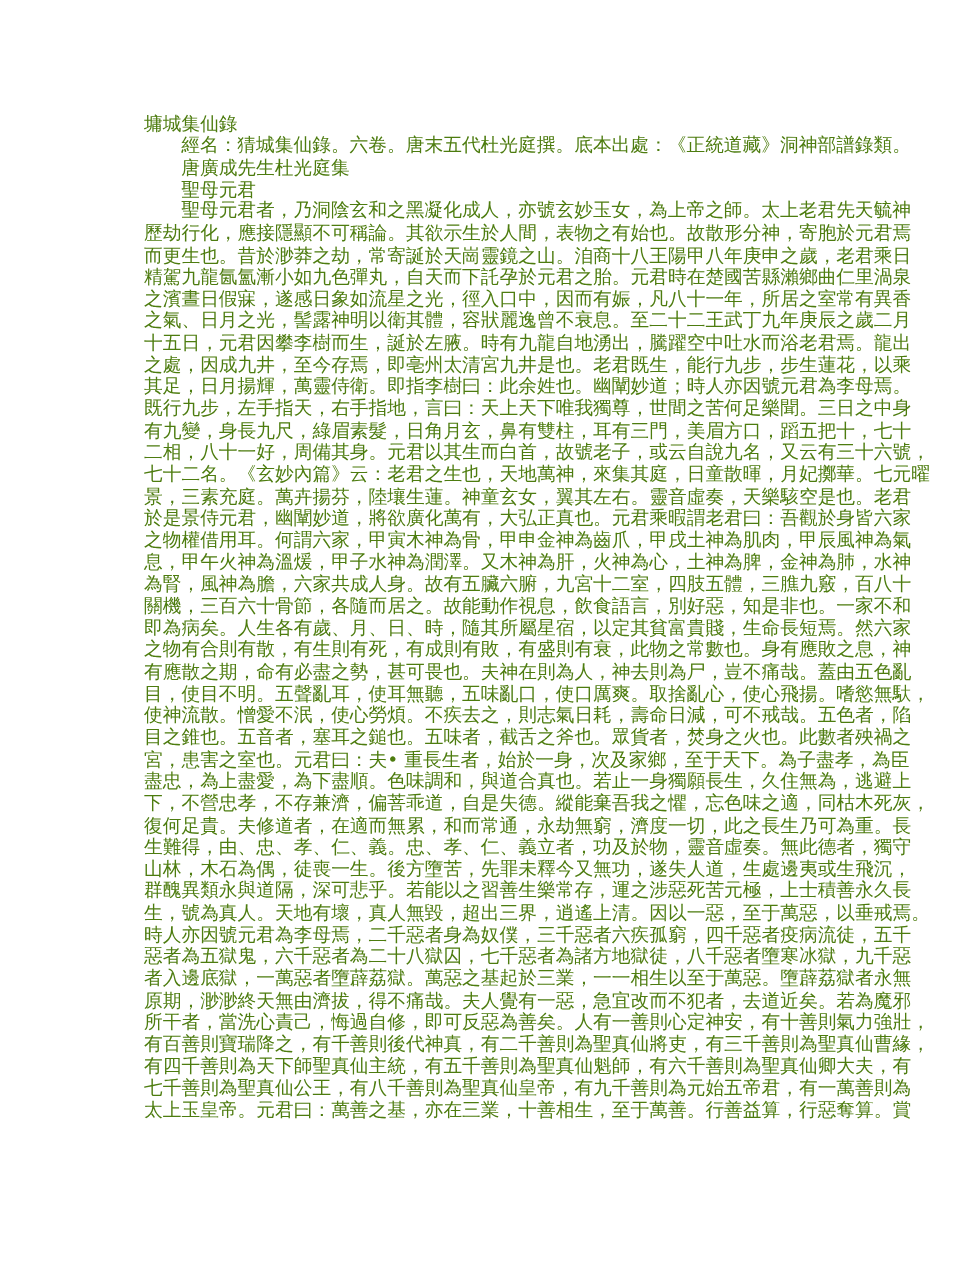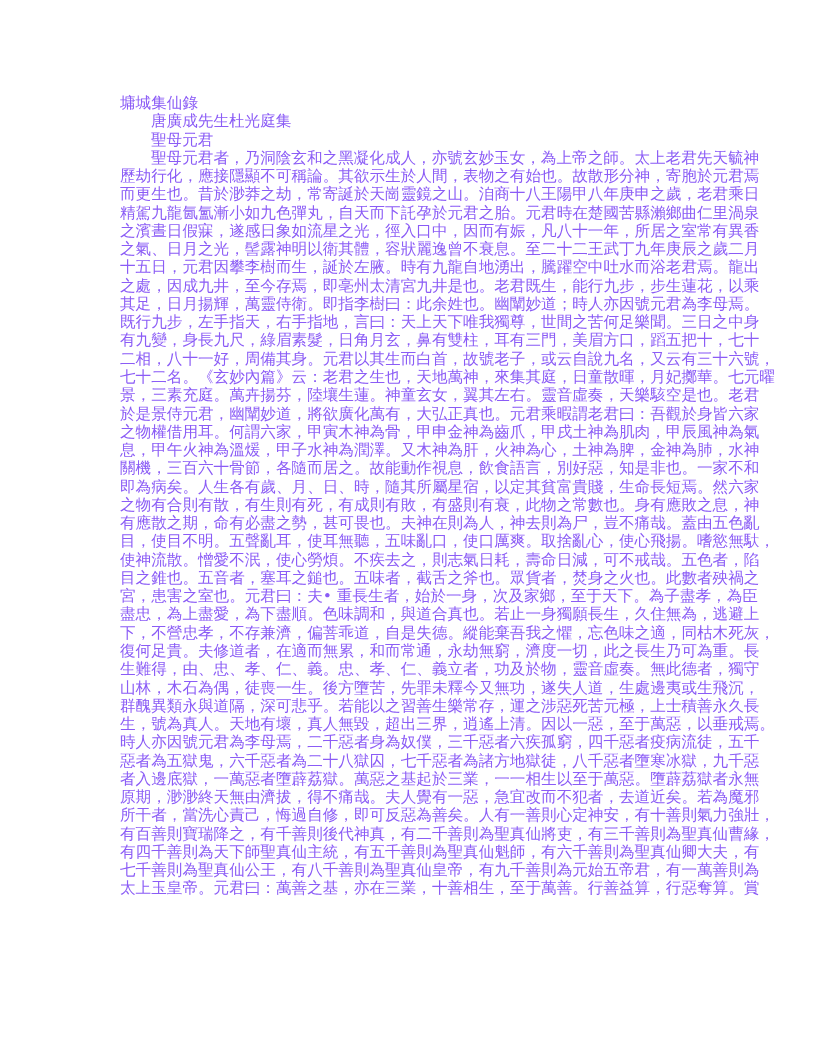--- a/index.html
+++ b/index.html
@@ -5,50 +5,52 @@
   html, body { margin: 0; padding: 0; background: #ffffff; }
   body { width: 816px; height: 1056px; position: relative; overflow: hidden; }
   .page {
     position: absolute;
     left: 120px;
     top: 94px;
     width: 579px;
     font-family: "DejaVu Serif", "Liberation Serif", serif;
     font-size: 15.6px;
     line-height: 18.27px;
-    color: #8b5cf6;
+    color: #4d7c0f;
   }
   .line { display: block; white-space: nowrap; }
   .indent { padding-left: 31px; }
 </style>
 </head>
 <body>
 
 <div class="page">
   <span class="line">墉城集仙錄</span>
+  <span class="line indent">經名：猜城集仙錄。六卷。唐末五代杜光庭撰。底本出處：《正統道藏》洞神部譜錄類。</span>
   <span class="line indent">唐廣成先生杜光庭集</span>
   <span class="line indent">聖母元君</span>
   <div id="body-lines">
       <span class="line" style="padding-left: 31px; font-family: Liberation Serif, serif;">聖母元君者，乃洞陰玄和之黑凝化成人，亦號玄妙玉女，為上帝之師。太上老君先天毓神</span>
       <span class="line">歷劫行化，應接隱顯不可稱論。其欲示生於人間，表物之有始也。故散形分神，寄胞於元君焉</span>
       <span class="line">而更生也。昔於渺莽之劫，常寄誕於天崗靈鏡之山。洎商十八王陽甲八年庚申之歲，老君乘日</span>
       <span class="line">精駕九龍氤氳漸小如九色彈丸，自天而下託孕於元君之胎。元君時在楚國苦縣瀨鄉曲仁里渦泉</span>
       <span class="line">之濱晝日假寐，遂感日象如流星之光，徑入口中，因而有娠，凡八十一年，所居之室常有異香</span>
       <span class="line">之氣、日月之光，髻露神明以衛其體，容狀麗逸曾不衰息。至二十二王武丁九年庚辰之歲二月</span>
       <span class="line">十五日，元君因攀李樹而生，誕於左腋。時有九龍自地湧出，騰躍空中吐水而浴老君焉。龍出</span>
       <span class="line">之處，因成九井，至今存焉，即亳州太清宮九井是也。老君既生，能行九步，步生蓮花，以乘</span>
       <span class="line">其足，日月揚輝，萬靈侍衛。即指李樹曰：此余姓也。幽闡妙道；時人亦因號元君為李母焉。</span>
       <span class="line">既行九步，左手指天，右手指地，言曰：天上天下唯我獨尊，世間之苦何足樂聞。三日之中身</span>
       <span class="line">有九變，身長九尺，綠眉素髮，日角月玄，鼻有雙柱，耳有三門，美眉方口，蹈五把十，七十</span>
       <span class="line">二相，八十一好，周備其身。元君以其生而白首，故號老子，或云自說九名，又云有三十六號，</span>
       <span class="line">七十二名。《玄妙內篇》云：老君之生也，天地萬神，來集其庭，日童散暉，月妃擲華。七元曜</span>
       <span class="line">景，三素充庭。萬卉揚芬，陸壤生蓮。神童玄女，翼其左右。靈音虛奏，天樂駭空是也。老君</span>
       <span class="line">於是景侍元君，幽闡妙道，將欲廣化萬有，大弘正真也。元君乘暇謂老君曰：吾觀於身皆六家</span>
       <span class="line">之物權借用耳。何謂六家，甲寅木神為骨，甲申金神為齒爪，甲戌土神為肌肉，甲辰風神為氣</span>
       <span class="line">息，甲午火神為溫煖，甲子水神為潤澤。又木神為肝，火神為心，土神為脾，金神為肺，水神</span>
+      <span class="line">為腎，風神為膽，六家共成人身。故有五臟六腑，九宮十二室，四肢五體，三膲九竅，百八十</span>
       <span class="line">關機，三百六十骨節，各隨而居之。故能動作視息，飲食語言，別好惡，知是非也。一家不和</span>
       <span class="line">即為病矣。人生各有歲、月、日、時，隨其所屬星宿，以定其貧富貴賤，生命長短焉。然六家</span>
       <span class="line">之物有合則有散，有生則有死，有成則有敗，有盛則有衰，此物之常數也。身有應敗之息，神</span>
       <span class="line">有應散之期，命有必盡之勢，甚可畏也。夫神在則為人，神去則為尸，豈不痛哉。蓋由五色亂</span>
       <span class="line">目，使目不明。五聲亂耳，使耳無聽，五味亂口，使口厲爽。取捨亂心，使心飛揚。嗜慾無馱，</span>
       <span class="line">使神流散。憎愛不泯，使心勞煩。不疾去之，則志氣日耗，壽命日減，可不戒哉。五色者，陷</span>
       <span class="line">目之錐也。五音者，塞耳之鎚也。五味者，截舌之斧也。眾貨者，焚身之火也。此數者殃禍之</span>
       <span class="line">宮，患害之室也。元君曰：夫• 重長生者，始於一身，次及家鄉，至于天下。為子盡孝，為臣</span>
       <span class="line">盡忠，為上盡愛，為下盡順。色味調和，與道合真也。若止一身獨願長生，久住無為，逃避上</span>
       <span class="line">下，不營忠孝，不存兼濟，偏菩乖道，自是失德。縱能棄吾我之懼，忘色味之適，同枯木死灰，</span>

